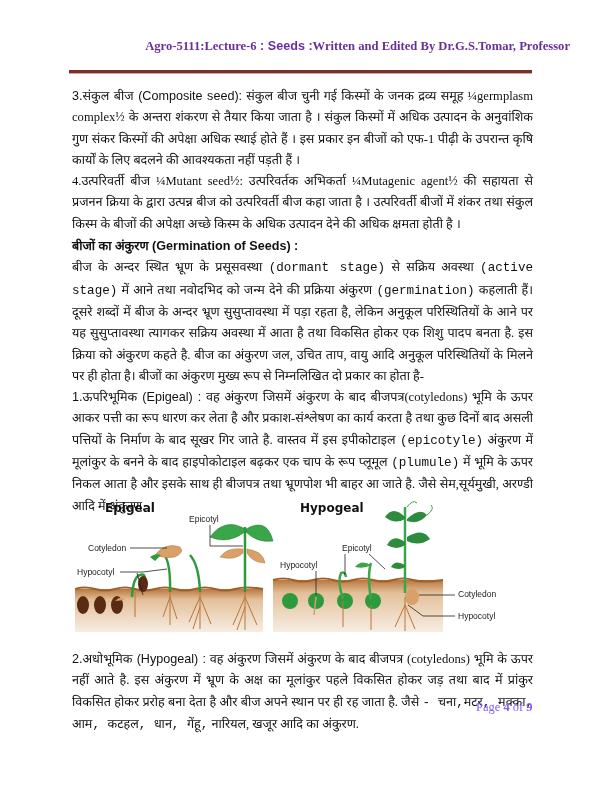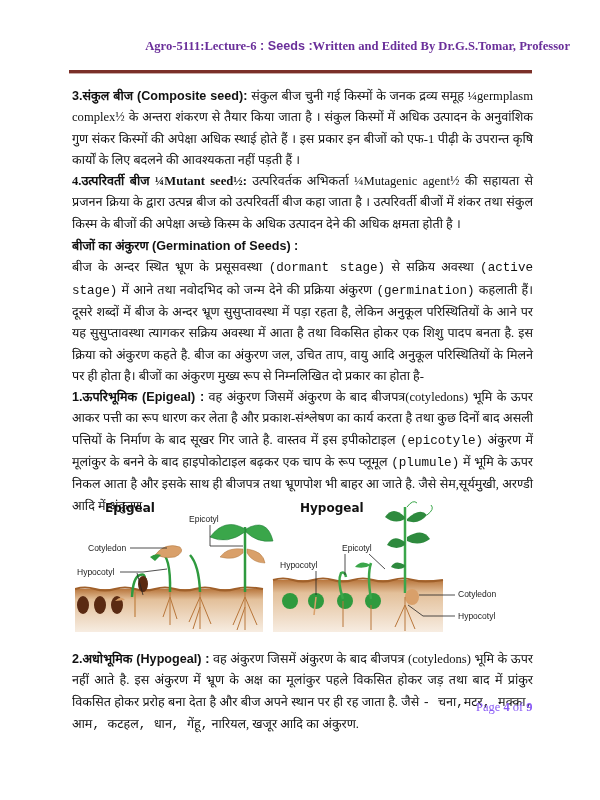--- a/index.html
+++ b/index.html
@@ -7,22 +7,22 @@
            font-family: "Liberation Serif", "DejaVu Serif", serif; color: #111; }
     .header { position: absolute; top: 39px; left: 30px; width: 540px; text-align: right;
               font-family: "Liberation Serif", serif; font-weight: bold; font-size: 12.6px;
               line-height: 15.5px; color: #6a2f9a; }
     .header .sans { font-family: "Liberation Sans", sans-serif; }
     .rule { position: absolute; top: 70px; left: 69px; width: 463px; height: 3px;
             background: #7a2f28; border-bottom: 1px solid #c9a9a6; }
     .body { position: absolute; top: 86px; left: 72px; width: 461px; font-size: 12.6px;
             line-height: 21.3px; text-align: justify; }
     .body p { margin: 0; }
-    .b { font-family: "Liberation Sans", sans-serif; font-weight: bold; }
-    .bs { font-family: "Liberation Serif", serif; font-weight: bold; }
+    .b { font-family: "Liberation Sans", sans-serif; font-weight: normal; }
+    .bs { font-family: "Liberation Serif", serif; font-weight: normal; }
     .h { font-family: Liberation Sans, sans-serif; font-weight: bold; margin-top: 1px !important; }
     .sans { font-family: Liberation Mono, monospace; }
     .figure { position: absolute; top: 497px; left: 75px; width: 455px; height: 135px; }
     .figure svg { width: 100%; height: 100%; display: block; }
     .body2 { position: absolute; top: 649px; left: 72px; width: 461px; font-size: 12.6px;
              line-height: 21.3px; text-align: justify; }
     .body2 p { margin: 0; }
     .footer { position: absolute; top: 700px; left: 476px; font-family: "Liberation Serif", serif;
               font-size: 12.5px; color: #8b5cf6; }
     .footer .pn { font-weight: bold; }

